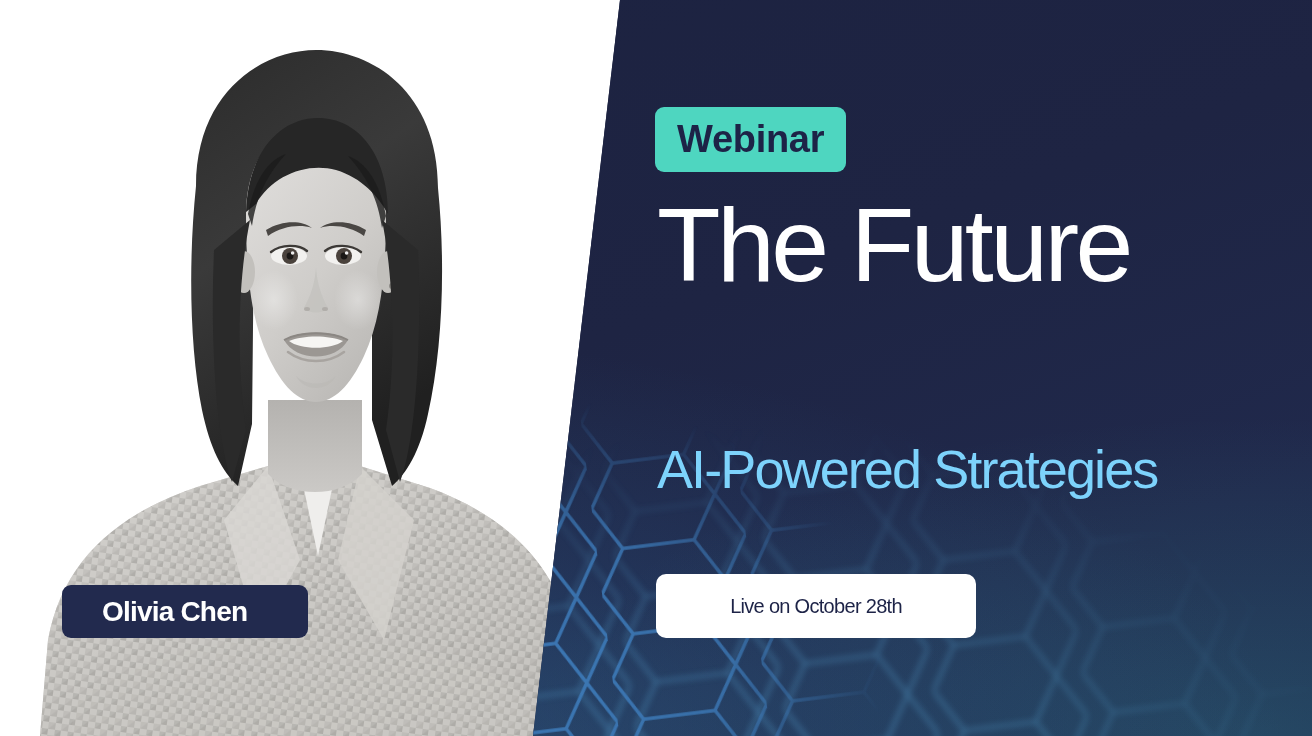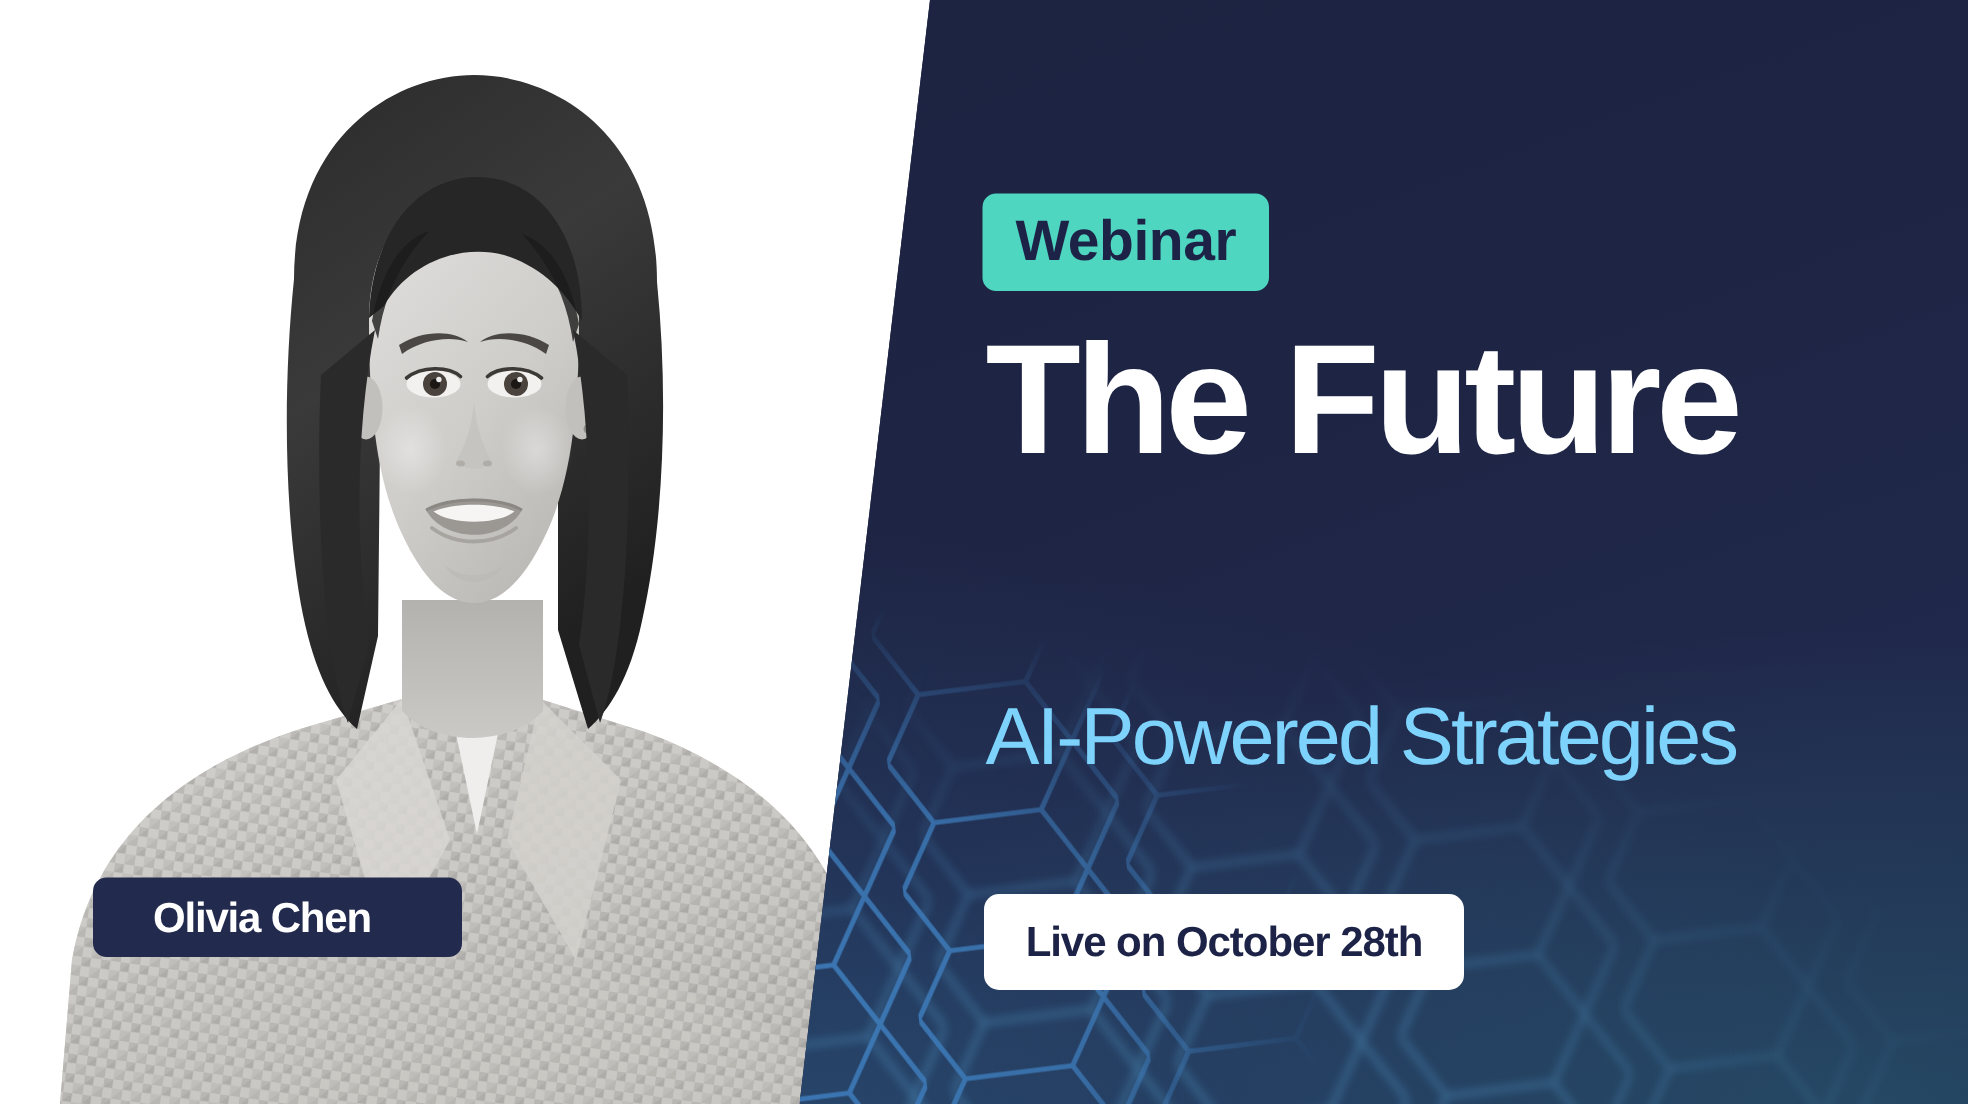--- a/index.html
+++ b/index.html
@@ -71,21 +71,21 @@
     transform: rotate(-7deg);
     -webkit-mask-image: radial-gradient(62% 85% at 12% 70%, #000 0%, rgba(0,0,0,0.85) 40%, rgba(0,0,0,0) 78%);
             mask-image: radial-gradient(62% 85% at 12% 70%, #000 0%, rgba(0,0,0,0.85) 40%, rgba(0,0,0,0) 78%);
   }
   .hex-soft svg, .hex-crisp svg { display: block; width: 100%; height: 100%; }
 
   
   .content {
     position: absolute;
     left: 655px; top: 0;
-    width: 600px; height: 606px; margin-top: 22px;
+    width: 600px; height: 606px;
   }
 
   .badge {
     position: absolute;
     left: 0; top: 107px;
     height: 65px;
     padding: 0 22px;
     display: flex;
     align-items: center;
     border-radius: 9px;
@@ -96,21 +96,21 @@
     letter-spacing: -0.3px;
     white-space: nowrap;
   }
 
   .headline {
     position: absolute;
     left: 2px; top: 196px;
     width: 610px;
     color: #ffffff;
     font-size: 104px;
-    font-weight: bold;
+    font-weight: normal;
     line-height: 0.96;
     letter-spacing: -3.6px;
     white-space: nowrap;
   }
   .headline .line { display: block; }
 
   .subhead {
     position: absolute;
     left: 2px; top: 438px;
     color: #7dd3fc;
@@ -125,22 +125,22 @@
     left: 1px; top: 574px;
     display: flex;
     align-items: stretch;
     gap: 2px;
   }
   .cta {
     height: 64px;
     display: flex;
     align-items: center;
     justify-content: center;
-    font-size: 28px;
-    font-weight: bold;
+    font-size: 20px;
+    font-weight: normal;
     letter-spacing: -0.7px;
     white-space: nowrap;
     border-radius: 10px;
   }
   .cta-date {
     width: 320px;
     background: #ffffff;
     color: #1d2347;
   }
   .cta-register {

